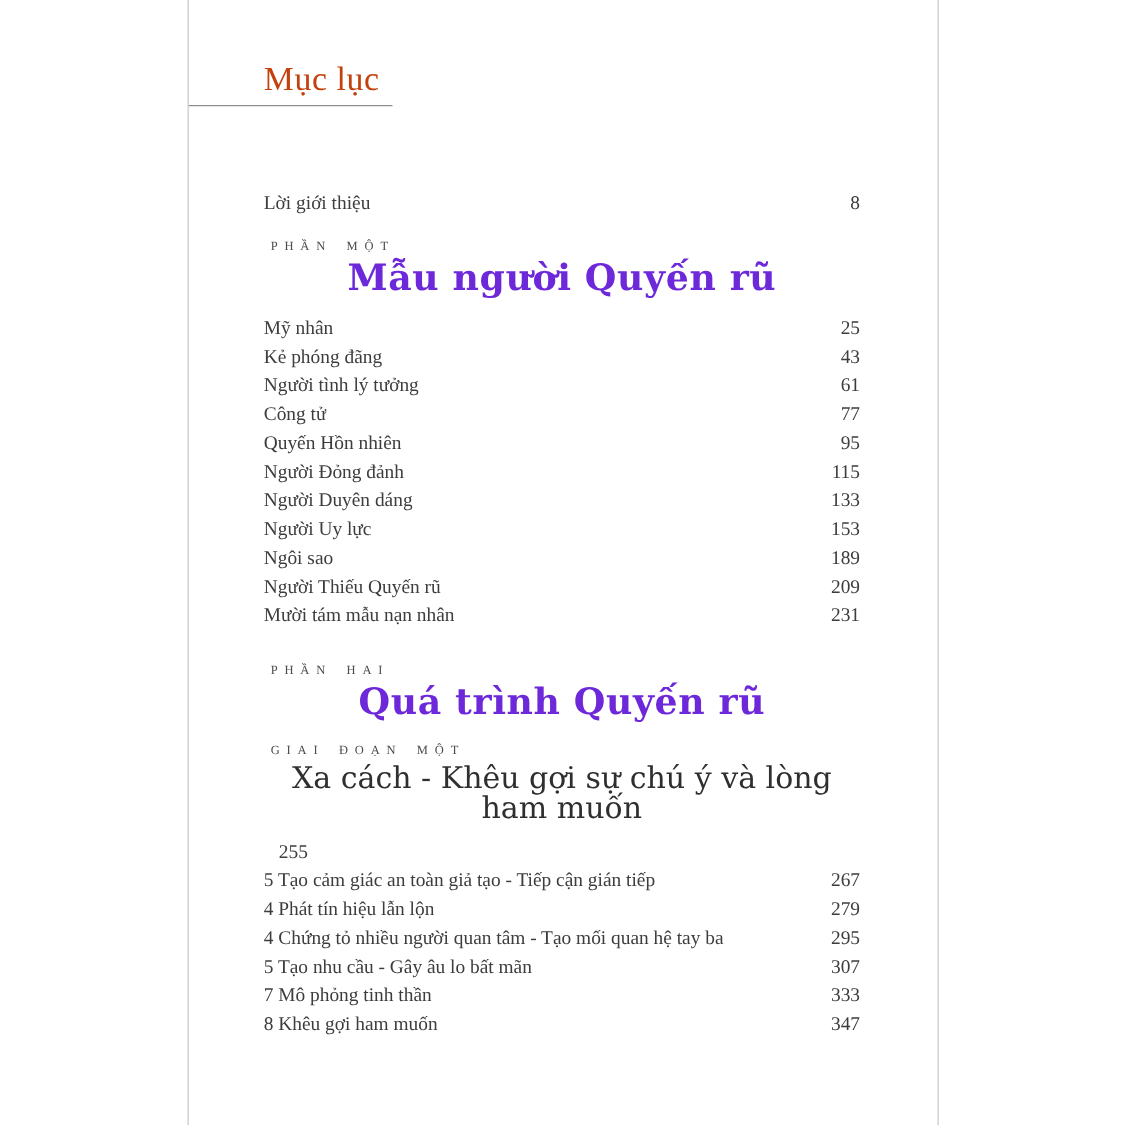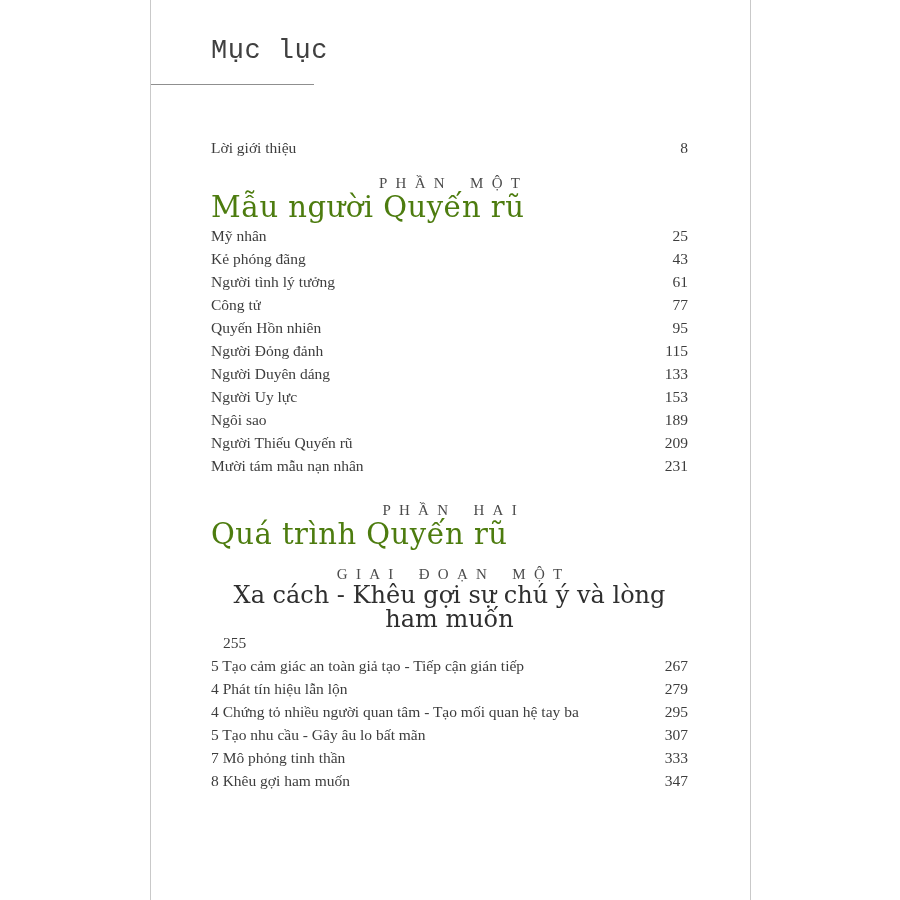--- a/index.html
+++ b/index.html
@@ -15,68 +15,67 @@
     border-left: 1px solid #c9c9c9;
     border-right: 1px solid #c9c9c9;
   }
 
   
   .header-rule {
     position: absolute; left: 0; top: 84px;
     width: 163px; height: 1px; background: #8f8f8f;
   }
   .page-title {
-    position: absolute; left: 60px; top: 36px;
-    font-size: 27px; font-weight: normal; color: #404040;
+    position: absolute; left: 60px; top: 48px;
+    font-size: 27px; font-weight: normal; color: #c2410c;
     letter-spacing: 0.5px;
-    font-family: Liberation Mono, monospace;
+    font-family: Liberation Serif, serif;
   }
 
   .content { padding: 136px 62px 0 60px; }
 
   .toc-row {
     display: flex; justify-content: space-between; align-items: baseline;
     height: 23px; line-height: 23px;
     font-size: 15.5px; color: #3d3d3d;
     white-space: nowrap;
   }
   .toc-title { overflow: hidden; text-overflow: ellipsis; }
   .toc-page { margin-left: 12px; color: #3d3d3d; }
 
   .kicker {
-    text-align: center;
-    font-size: 15px; line-height: 14px;
+    font-size: 10px; line-height: 14px;
     letter-spacing: 0.55em; word-spacing: 0.35em;
     color: #4c4c4c;
     text-indent: 0.55em; 
   }
   .kicker-1 { margin-top: 17px; }
   .kicker-2 { margin-top: 26px; }
   .stage-kicker { margin-top: 16px; }
 
   .big-heading {
-    text-align: left;
+    text-align: center;
     font-family: "DejaVu Serif", serif;
-    font-weight: normal;
+    font-weight: bold;
     font-size: 29px; line-height: 34px;
-    color: #4d7c0f;
+    color: #6d28d9;
     letter-spacing: 0.5px;
   }
 
   .stage-heading {
     text-align: center;
     font-family: "DejaVu Serif", serif;
     font-weight: normal;
     font-size: 24px; line-height: 24px;
     margin-top: 2px;
     color: #2f2f2f;
   }
 
-  .entries { }
-  .intro-entries { margin-top: 0; }
+  .entries { margin-top: 12px; }
+  .intro-entries { margin-top: 15px; }
 </style>
 </head>
 <body>
 
 <div class="canvas">
   <div class="page">
 
     <div class="header-rule"></div>
     <h1 class="page-title">Mục lục</h1>
 

